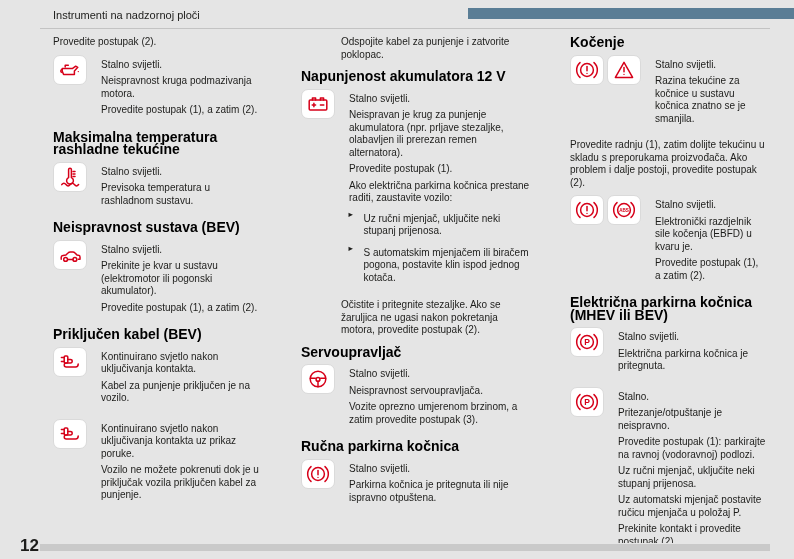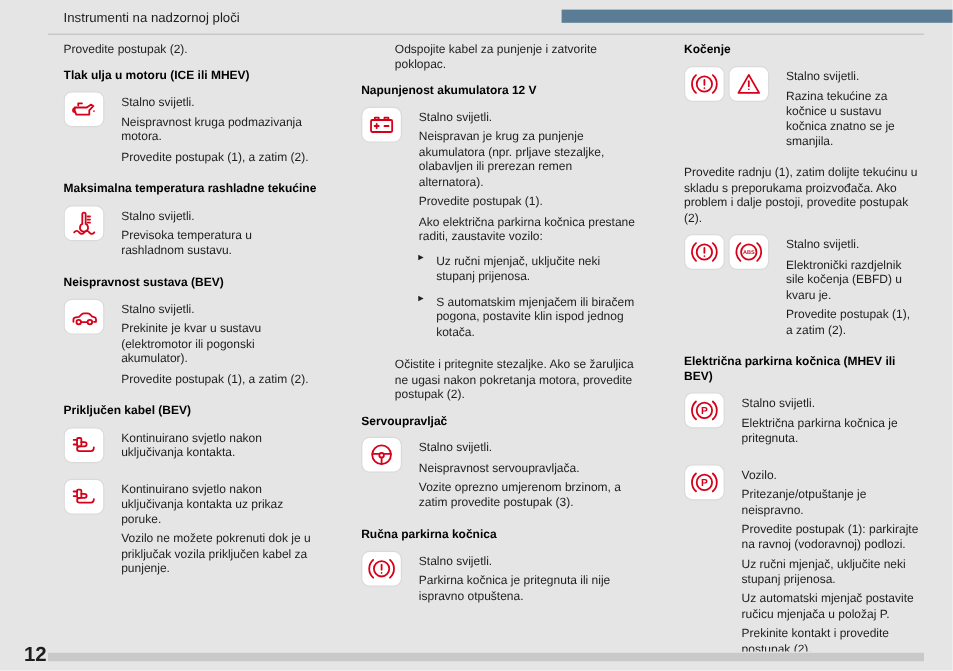--- a/index.html
+++ b/index.html
@@ -12,24 +12,24 @@
   .header-title{position:absolute;left:53px;top:9px;font-size:11px;color:#1d1d1b;}
   .header-bar{position:absolute;left:468px;right:0;top:8px;height:11px;background:var(--bar-blue,#5a7d95);}
   .header-rule{position:absolute;left:40px;right:24px;top:28px;height:1px;background:#c3c3c3;}
   
   .cols{
     position:absolute;left:53px;top:36px;right:24px;bottom:16px;
     display:grid;grid-template-columns:212px 233px 1fr;column-gap:36px;
     overflow:hidden;
   }
   .col{font-size:10px;line-height:12.5px;}
-  .col h3{font-size:10px;line-height:12.5px;margin:9px 0 6px;color:#000;font-weight:bold;}
+  .col h3{font-size:14px;line-height:12.5px;margin:9px 0 6px;color:#000;font-weight:bold;}
   .col > :first-child{margin-top:0;}
   p.para,p.para-indent{margin:0 0 6px;}
-  p.para-indent{margin-left:28px;}
+  p.para-indent{margin-left:40px;}
   .entry{display:flex;gap:10px;margin:0 0 10px;}
   .icons{display:flex;gap:3px;flex:0 0 auto;align-items:flex-start;}
   .icon-box{
     width:34px;height:30px;border:1px solid #dadada;border-radius:7px;
     display:flex;align-items:center;justify-content:center;
     background:#fff;color:var(--accent,#d60019);box-sizing:border-box;
   }
   .icon-box svg{width:26px;height:24px;stroke:currentColor;fill:none;stroke-width:1.5;stroke-linecap:round;stroke-linejoin:round;}
   .icon-box svg text{stroke:none;fill:currentColor;}
   .entry-text{flex:1;min-width:0;}
@@ -44,21 +44,20 @@
 <body>
 
 <div class="page">
   <span class="header-title">Instrumenti na nadzornoj ploči</span>
   <span class="header-bar"></span>
   <span class="header-rule"></span>
 
   <main class="cols">
     <section class="col">
         <p class="para">Provedite postupak (2).</p>
-        <h3>Tlak ulja u motoru (ICE ili MHEV)</h3>
         <div class="entry">
           <div class="icons">
             <span class="icon-box">
               <svg viewBox="0 0 24 24">
                 <path d="M7.2 9V7.2h3.1"></path>
                 <path d="M4.2 10.6h10.1l3.4-2.4 2.1 1.1-3.4 3.6v3.6H5.6L4.2 13z"></path>
                 <path d="M4.2 11.4c-1.9.2-1.9 2.9-.1 3"></path>
                 <circle cx="20.3" cy="13.6" r="0.7" fill="currentColor" stroke="none"></circle>
               </svg>
             </span>
@@ -109,20 +108,21 @@
             <span class="icon-box">
               <svg viewBox="0 0 24 24">
                 <path d="M3.4 7.6h2.8M3.4 11.4h2.8"></path>
                 <rect x="6.2" y="6" width="3.6" height="7" rx="1"></rect>
                 <path d="M9.8 9.5h2.6c2.4 0 2.4 3.4 0 3.4H8.2c-2.6 0-2.6 4 0 4h9.4c2 0 2.6-1.6 2.6-3"></path>
               </svg>
             </span>
           </div>
           <div class="entry-text">
             <p>Kontinuirano svjetlo nakon uključivanja kontakta.</p>
+            <p>Kabel za punjenje priključen je na vozilo.</p>
           </div>
         </div>
         <div class="entry">
           <div class="icons">
             <span class="icon-box">
               <svg viewBox="0 0 24 24">
                 <path d="M3.4 7.6h2.8M3.4 11.4h2.8"></path>
                 <rect x="6.2" y="6" width="3.6" height="7" rx="1"></rect>
                 <path d="M9.8 9.5h2.6c2.4 0 2.4 3.4 0 3.4H8.2c-2.6 0-2.6 4 0 4h9.4c2 0 2.6-1.6 2.6-3"></path>
               </svg>
@@ -268,21 +268,21 @@
           <div class="icons">
             <span class="icon-box">
               <svg viewBox="0 0 24 24">
                 <circle cx="12" cy="12" r="6.4"></circle>
                 <path d="M5 4.6a9.9 9.9 0 0 0 0 14.8M19 4.6a9.9 9.9 0 0 1 0 14.8"></path>
                 <text x="12" y="15" text-anchor="middle" font-size="8.5" font-weight="bold" font-family="Liberation Sans, sans-serif">P</text>
               </svg>
             </span>
           </div>
           <div class="entry-text">
-            <p>Vozilo.</p>
+            <p>Stalno.</p>
             <p>Pritezanje/otpuštanje je neispravno.</p>
             <p>Provedite postupak (1): parkirajte na ravnoj (vodoravnoj) podlozi.</p>
             <p>Uz ručni mjenjač, uključite neki stupanj prijenosa.</p>
             <p>Uz automatski mjenjač postavite ručicu mjenjača u položaj P.</p>
             <p>Prekinite kontakt i provedite postupak (2).</p>
           </div>
         </div>
       </section>
   </main>
 

